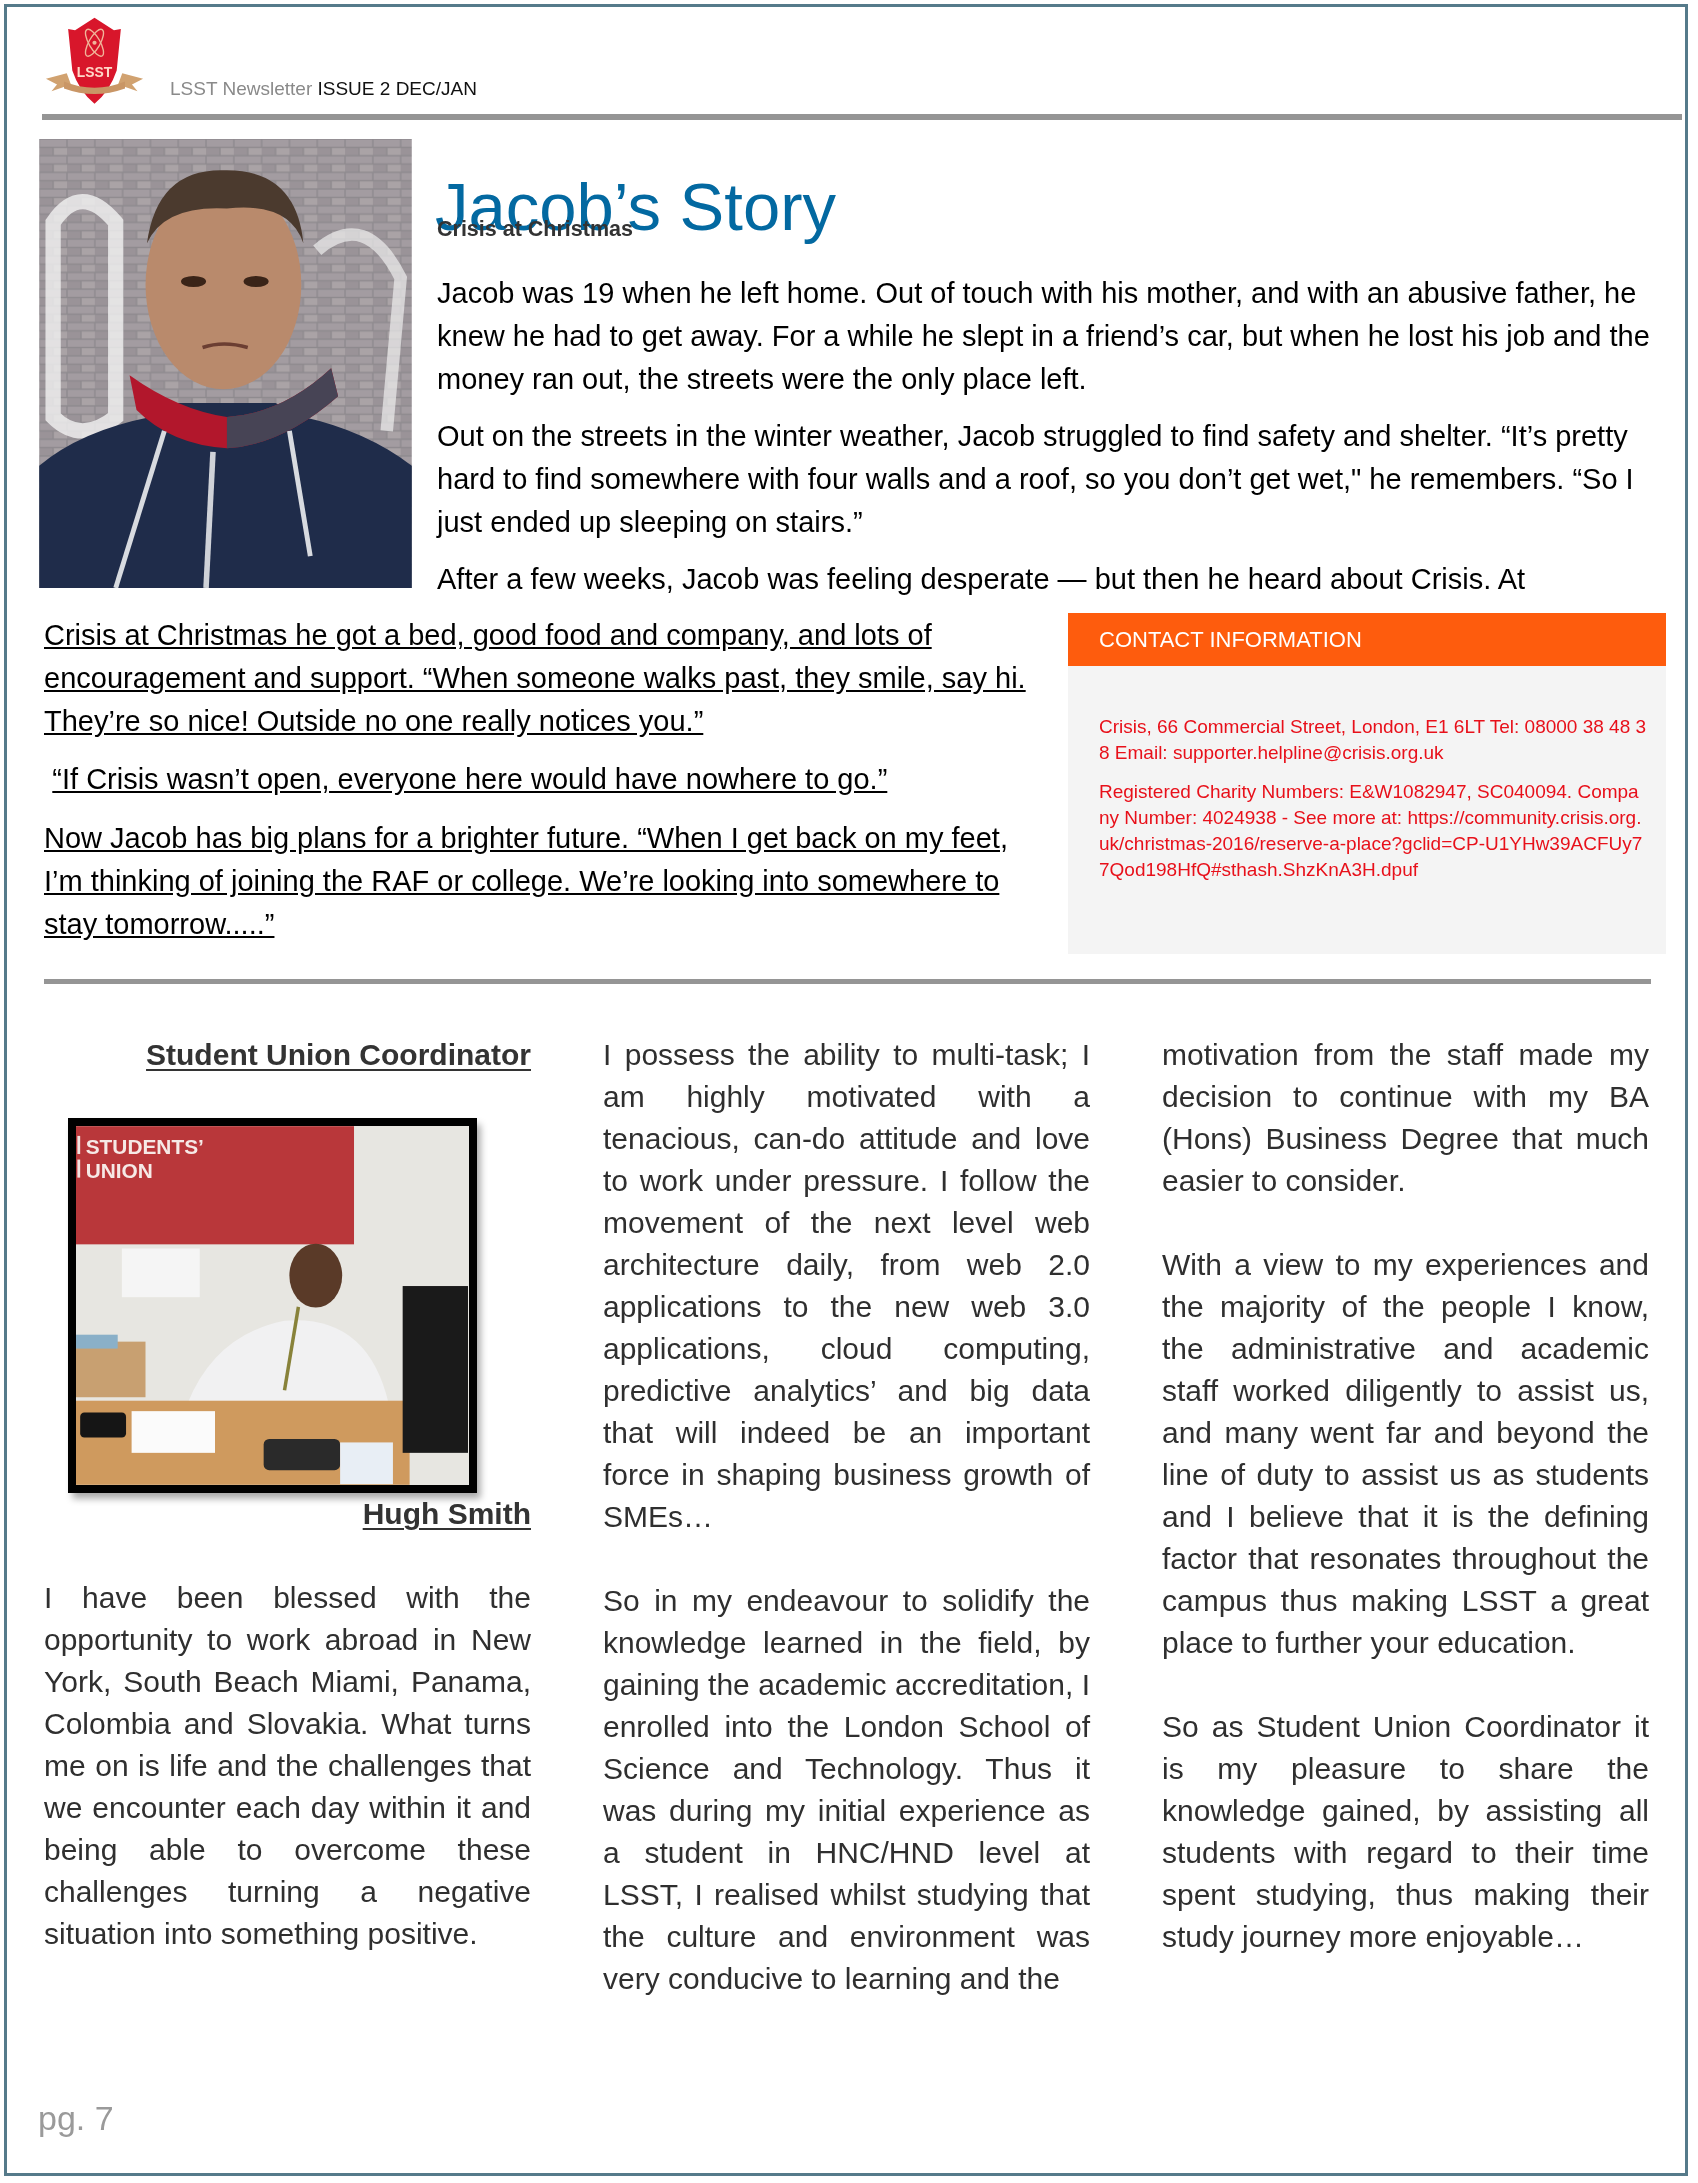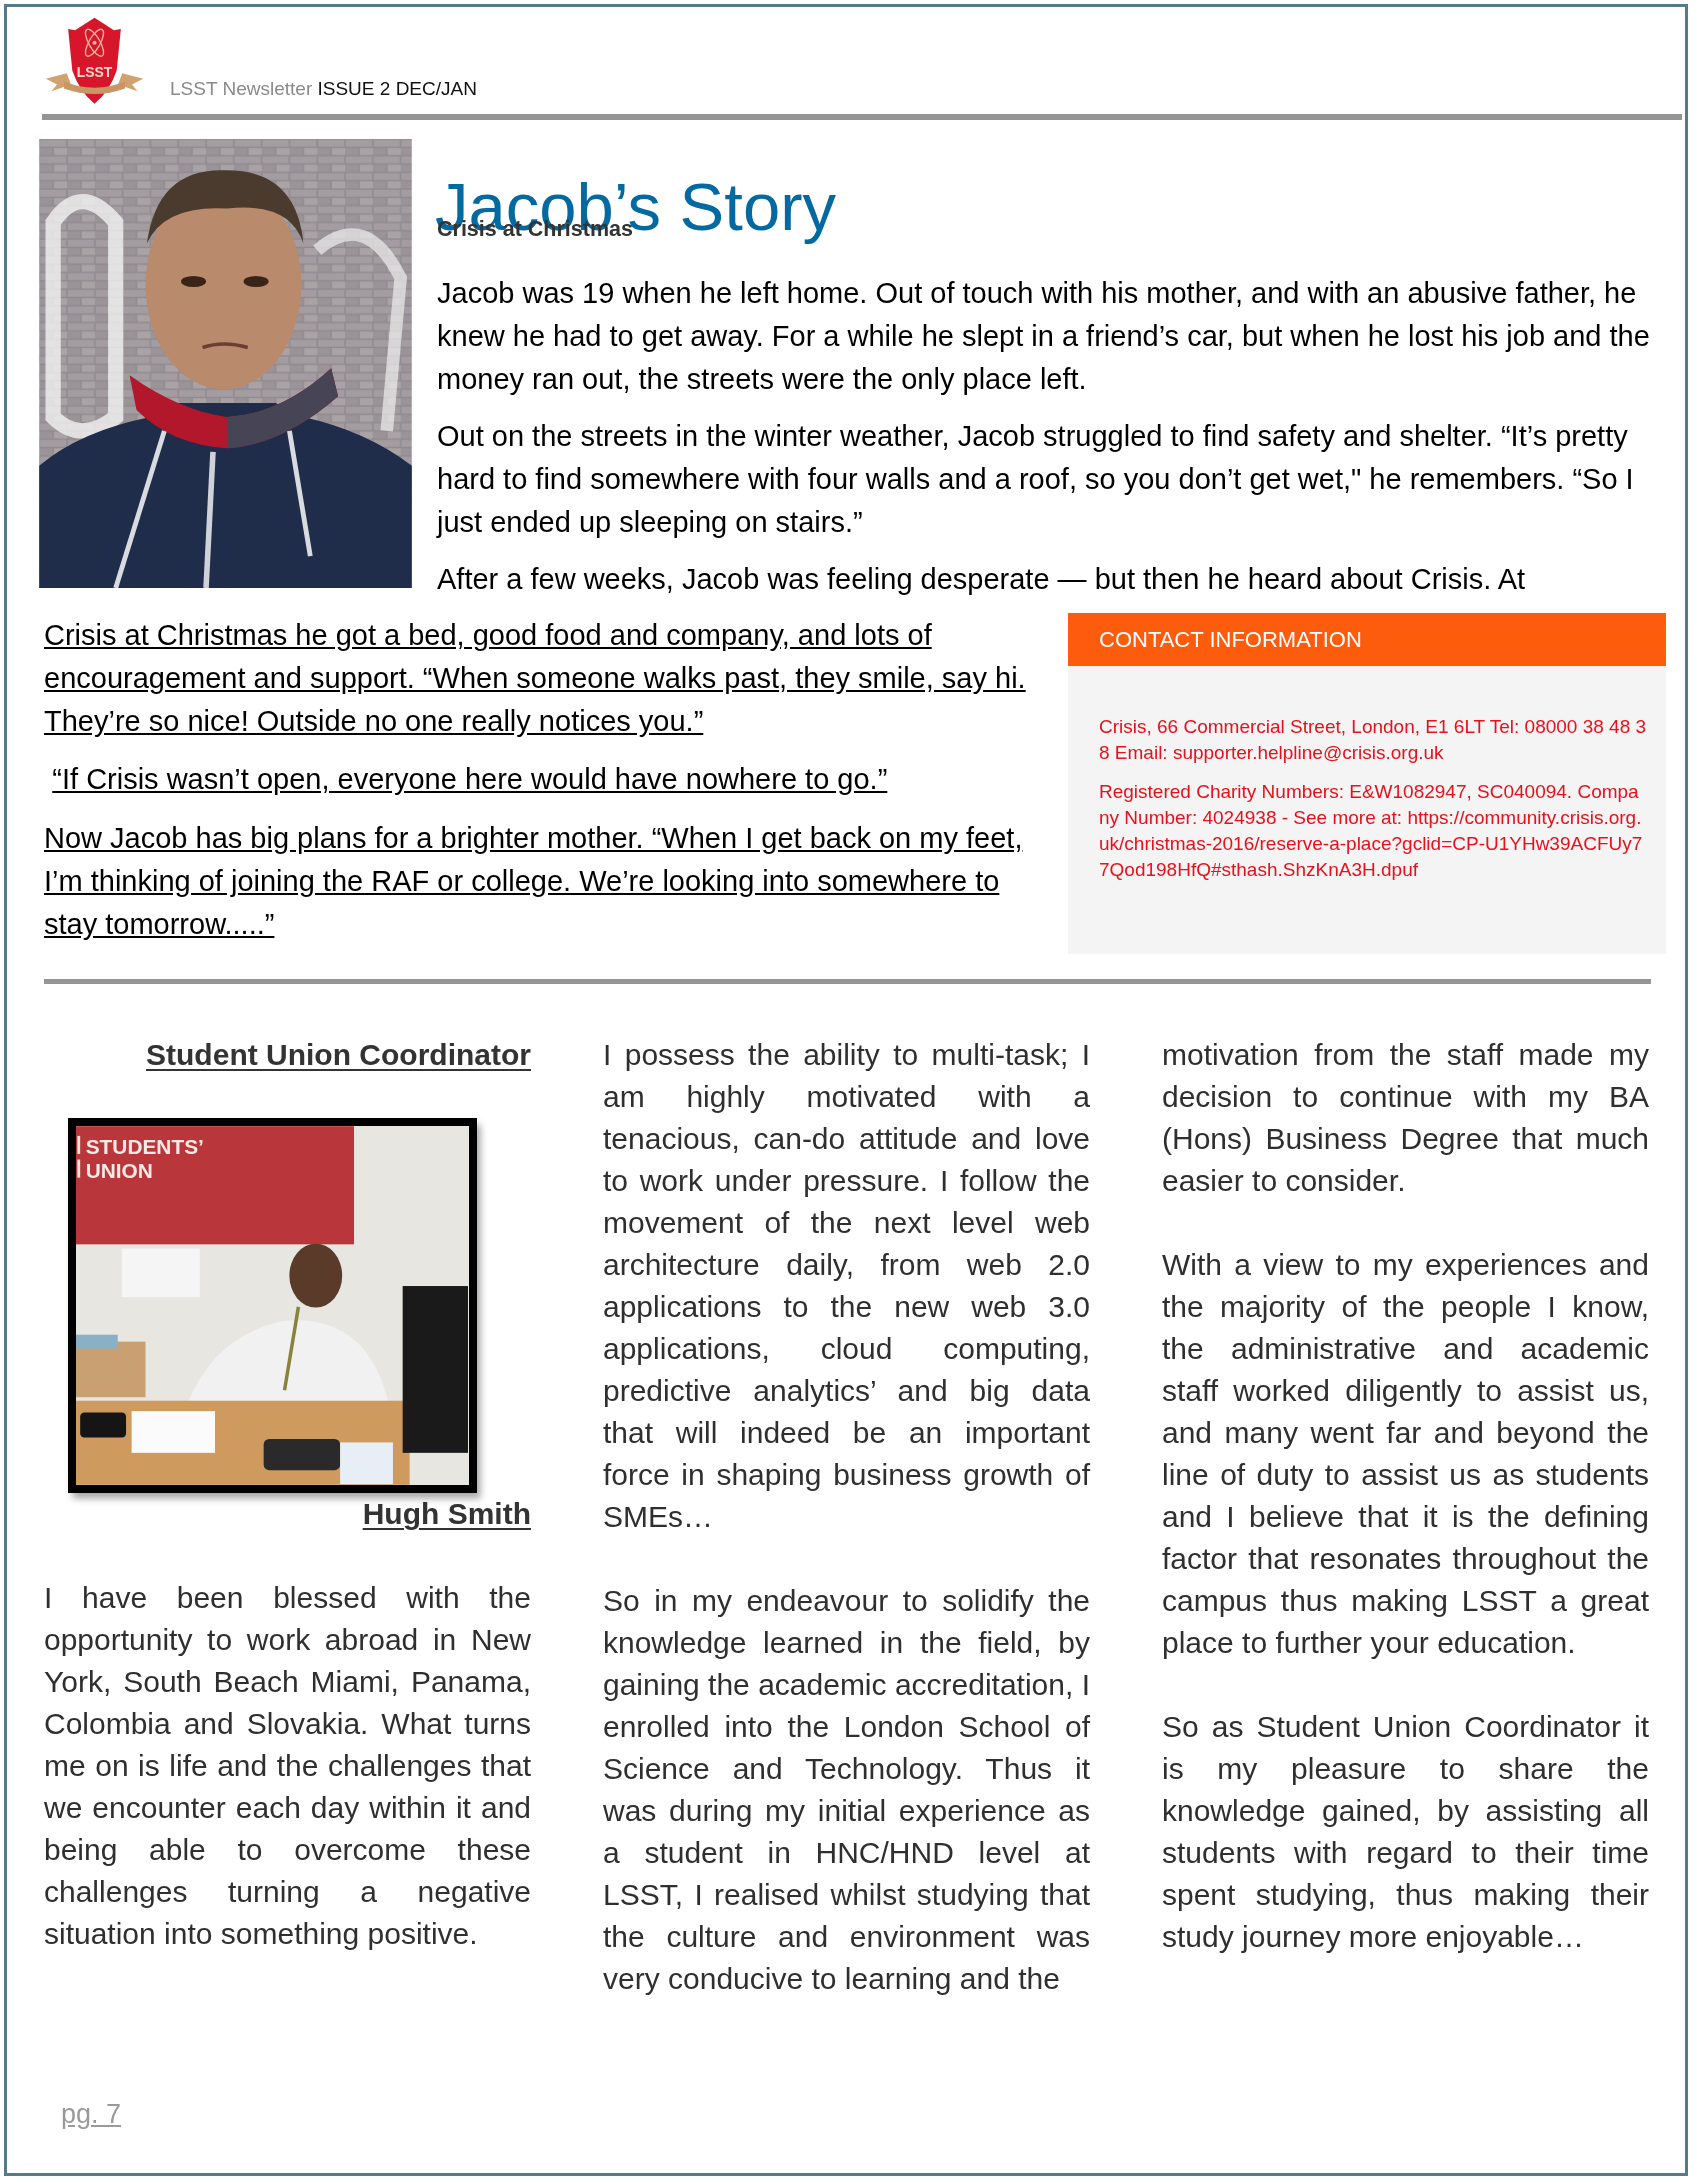--- a/index.html
+++ b/index.html
@@ -32,21 +32,21 @@
   .divider { position: absolute; left: 44px; top: 979px; width: 1607px; height: 4.9px; background: #959595; }
   
   .col { position: absolute; top: 1034px; width: 487px; font-size: 30px; line-height: 42px; color: #2f2f2f; text-align: justify; }
   .col p { margin: 0 0 42px 0; }
   .col1 { left: 44px; }
   .col2 { left: 603px; }
   .col3 { left: 1162px; }
   .heading-u { font-weight: bold; text-decoration: underline; text-decoration-thickness: 2.1px; text-underline-offset: 4.2px; color: #333; margin: 0; text-align: right; }
   .su-photo { margin: 18px 0 0 23.6px; width: 409px; height: 375px; border: 8.3px solid #000; box-sizing: border-box; box-shadow: 4.2px 5.6px 7px rgba(0,0,0,0.35); overflow: hidden; background: #e9e8e3; position: relative; }
   .name-h { margin-top: 44px; margin-bottom: 42px; }
-  .page-num { position: absolute; left: 61px; top: 2099px; font-size: 27px; color: #9a9a9a; text-decoration: underline; }
+  .page-num { position: absolute; left: 38px; top: 2099px; font-size: 34px; color: #9a9a9a; }
 </style>
 </head>
 <body>
 
 <div class="frame"></div>
 
 <div class="logo">
   <svg width="111" height="93" viewBox="0 0 160 134">
     <path d="M10 92 L40 84 L46 100 L18 110 L26 100 Z" fill="#d1a270"></path>
     <path d="M150 92 L120 84 L114 100 L142 110 L134 100 Z" fill="#d1a270"></path>
@@ -94,21 +94,21 @@
 <div class="subtitle">Crisis at Christmas</div>
 
 <div class="story story-top">
   <p>Jacob was 19 when he left home. Out of touch with his mother, and with an abusive father, he knew he had to get away. For a while he slept in a friend’s car, but when he lost his job and the money ran out, the streets were the only place left.</p>
   <p>Out on the streets in the winter weather, Jacob struggled to find safety and shelter. “It’s pretty hard to find somewhere with four walls and a roof, so you don’t get wet," he remembers. “So I just ended up sleeping on stairs.”</p>
   <p>After a few weeks, Jacob was feeling desperate — but then he heard about Crisis. At</p>
 </div>
 <div class="story story-bottom">
   <p>Crisis at Christmas he got a bed, good food and company, and lots of encouragement and support. “When someone walks past, they smile, say hi. They’re so nice! Outside no one really notices you.”</p>
   <p class="quote">“If Crisis wasn’t open, everyone here would have nowhere to go.”</p>
-  <p>Now Jacob has big plans for a brighter mother. “When I get back on my feet, I’m thinking of joining the RAF or college. We’re looking into somewhere to stay tomorrow.....”</p>
+  <p>Now Jacob has big plans for a brighter future. “When I get back on my feet, I’m thinking of joining the RAF or college. We’re looking into somewhere to stay tomorrow.....”</p>
 </div>
 
 <div class="contact">
   <div class="contact-head">CONTACT INFORMATION</div>
   <div class="contact-body">
     <p>Crisis, 66 Commercial Street, London, E1 6LT Tel: 08000 38 48 38 Email: supporter.helpline@crisis.org.uk</p>
     <p>Registered Charity Numbers: E&amp;W1082947, SC040094. Company Number: 4024938 - See more at: https://community.crisis.org.uk/christmas-2016/reserve-a-place?gclid=CP-U1YHw39ACFUy77Qod198HfQ#sthash.ShzKnA3H.dpuf</p>
   </div>
 </div>
 

